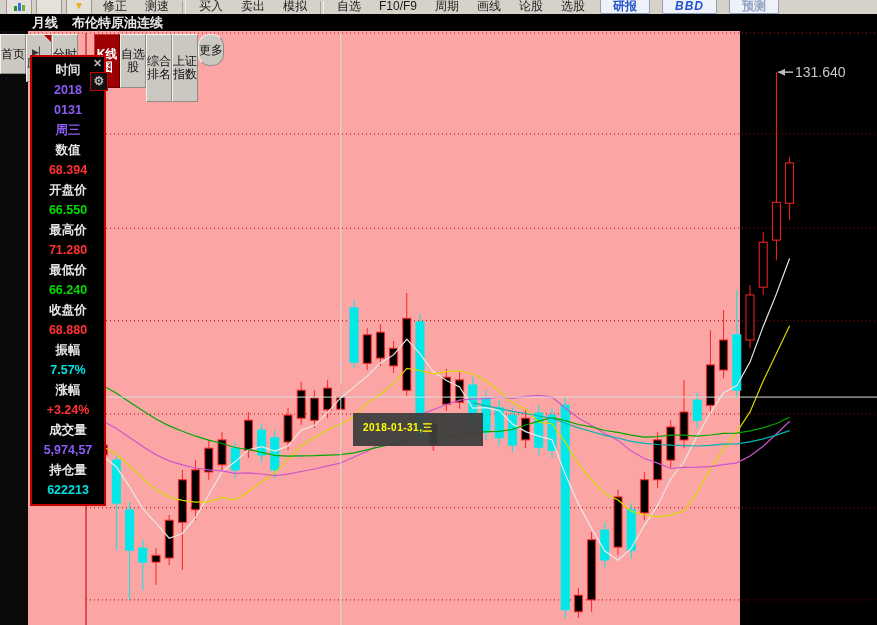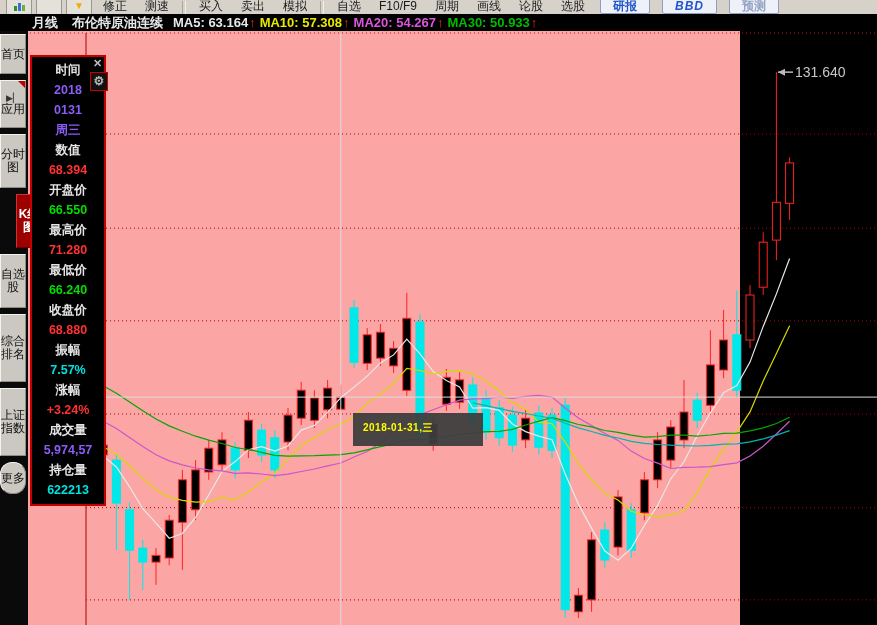--- a/index.html
+++ b/index.html
@@ -22,21 +22,21 @@
   
   #mabar{position:absolute;left:0;top:14px;width:877px;height:17px;background:#000;display:flex;
          align-items:center;font-size:13px;font-weight:bold;color:#e8e8e8;white-space:nowrap;}
   #mabar .period{margin-left:32px;}
   #mabar .symbol{margin-left:14px;}
   #mabar .mavals{margin-left:10px;display:flex;}
   .maval{margin-right:4px;}
   .maval .up{color:#ff2a2a;font-weight:bold;margin-left:1px;}
   
   #sidebar{position:absolute;left:0;top:31px;width:28px;height:594px;background:#0a0a0a;
-           display:flex;flex-direction:column;}
+           display:flex;flex-direction:row;}
   .side-tab{width:26px;margin:3px 0 3px 0;background:#cbc8c1;border:1px solid;
             border-color:#f4f2ee #8f8c85 #8f8c85 #f4f2ee;color:#111;
             font-size:12px;line-height:13px;text-align:center;word-break:break-all;
             display:flex;flex-direction:column;align-items:center;justify-content:center;
             cursor:pointer;position:relative;flex:none;box-sizing:border-box;padding:2px 0;}
   .side-tab.active{background:#9c0000;color:#fff;font-weight:bold;border-color:#c33 #600 #600 #c33;margin-left:16px;}
   .side-tab .fold{position:absolute;right:0;top:0;width:0;height:0;
                   border-left:7px solid transparent;border-top:7px solid #c00000;}
   .side-tab .step{font-size:9px;line-height:10px;color:#333;}
   
@@ -89,26 +89,20 @@
     <div class="tb-item">论股</div>
     <div class="tb-item">选股</div>
     <div class="tb-btn">研报</div>
     <div class="tb-btn bbd">BBD</div>
     <div class="tb-btn dim">预测</div>
   </div>
 
 <div id="mabar">
   <span class="period">月线</span>
   <span class="symbol">布伦特原油连续</span>
-  <span class="mavals">
-      <span class="maval" style="color: rgb(232, 232, 232);">MA5: 63.164<span class="up" style="color: rgb(255, 42, 42);">↑</span></span>
-      <span class="maval" style="color: rgb(232, 232, 0);">MA10: 57.308<span class="up" style="color: rgb(255, 42, 42);">↑</span></span>
-      <span class="maval" style="color: rgb(221, 85, 221);">MA20: 54.267<span class="up" style="color: rgb(255, 42, 42);">↑</span></span>
-      <span class="maval" style="color: rgb(0, 187, 0);">MA30: 50.933<span class="up" style="color: rgb(255, 42, 42);">↑</span></span>
-    </span>
 </div>
 
 <div id="chartwrap">
   <svg id="kchart" width="877" height="594" viewBox="0 31 877 594">
       <line x1="30" y1="33" x2="877" y2="33" stroke="#c41414" stroke-width="1" stroke-dasharray="1 3"></line>
       <line x1="86" y1="134.0" x2="877" y2="134.0" stroke="#aa0000" stroke-width="1" stroke-dasharray="1 3"></line>
       <line x1="86" y1="228.2" x2="877" y2="228.2" stroke="#aa0000" stroke-width="1" stroke-dasharray="1 3"></line>
       <line x1="86" y1="320.8" x2="877" y2="320.8" stroke="#aa0000" stroke-width="1" stroke-dasharray="1 3"></line>
       <line x1="86" y1="414.0" x2="877" y2="414.0" stroke="#aa0000" stroke-width="1" stroke-dasharray="1 3"></line>
       <line x1="86" y1="507.7" x2="877" y2="507.7" stroke="#aa0000" stroke-width="1" stroke-dasharray="1 3"></line>

